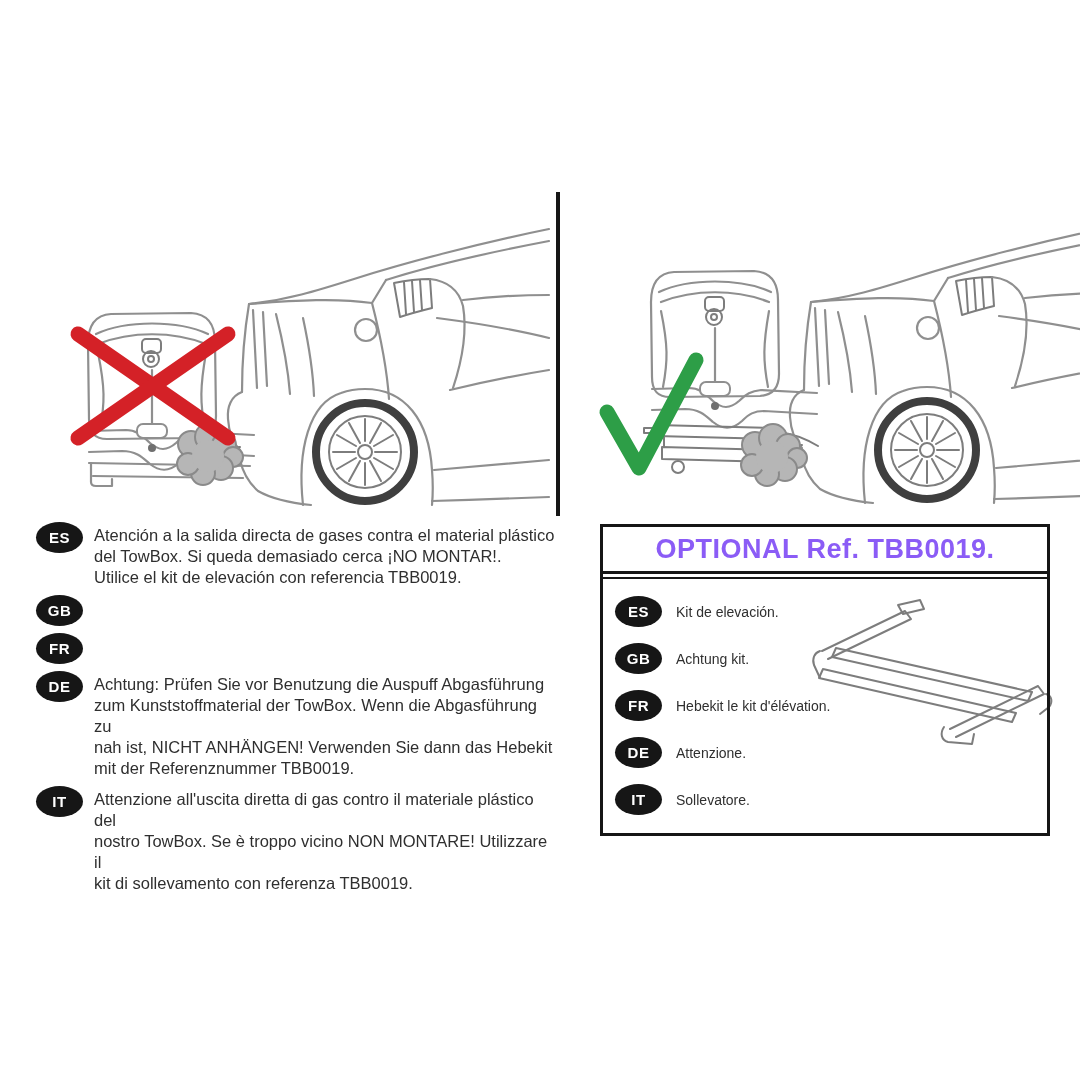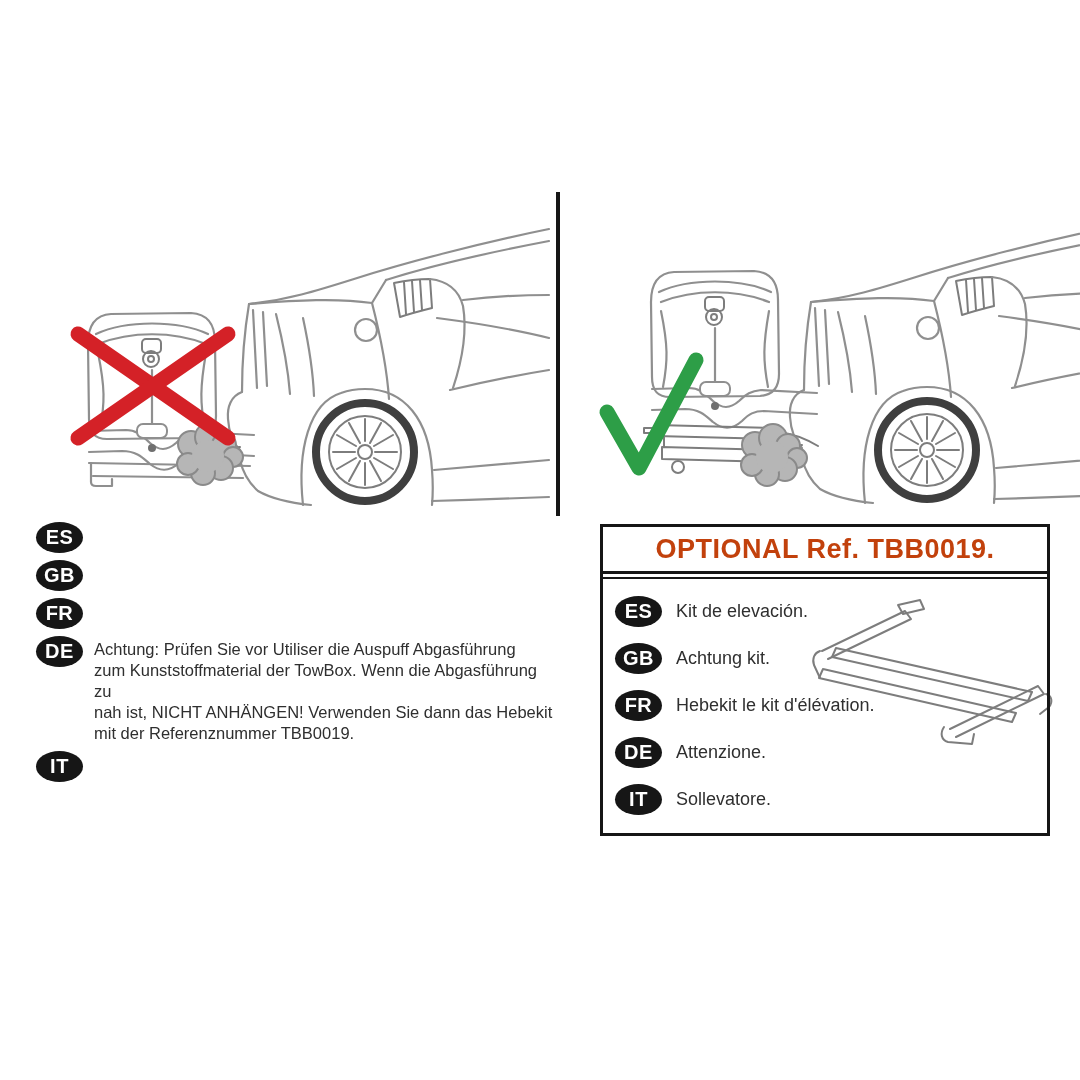--- a/index.html
+++ b/index.html
@@ -23,40 +23,40 @@
   .xline{stroke:var(--color-red,#d42127);stroke-width:15;stroke-linecap:round;fill:none;}
   .vline{stroke:var(--color-green,#2d9e47);stroke-width:15;stroke-linecap:round;stroke-linejoin:round;fill:none;}
   .fillink{fill:var(--color-ink,#161616);}
 
   
   .warnings{position:absolute;left:36px;top:514px;width:520px;z-index:2;padding-top:8px;}
   .warn-row{display:flex;align-items:flex-start;gap:11px;margin-bottom:7px;}
   .lang-badge{
     flex:0 0 auto;display:flex;align-items:center;justify-content:center;
     width:47px;height:31px;border-radius:50%;background:var(--color-ink,#161616);
-    color:#fff;font-weight:bold;font-size:20px;letter-spacing:.5px;text-align:right;
+    color:#fff;font-weight:bold;font-size:15px;letter-spacing:.5px;text-align:right;
   }
   .warn-text{
     white-space:pre-line;font-size:16.5px;line-height:21px;color:var(--color-text,#2f2f2f);
     padding-top:3px;
   }
 
   
   .opt-box{
     position:absolute;left:600px;top:524px;width:450px;height:312px;z-index:2;
     border:3px solid var(--color-ink,#161616);box-sizing:border-box;background:transparent;
   }
   .opt-title{
     height:44px;display:flex;align-items:center;justify-content:center;
-    font-size:27px;font-weight:bold;color:#c2410c;letter-spacing:.5px;
+    font-size:27px;font-weight:bold;color:#8b5cf6;letter-spacing:.5px;
     border-bottom:3px solid var(--color-ink,#161616);
   }
   .opt-body{border-top:2px solid var(--color-ink,#161616);margin-top:3px;padding:17px 0 0 12px;}
   .opt-row{display:flex;align-items:center;gap:14px;margin-bottom:16px;}
-  .opt-label{font-size:18px;color:var(--color-text,#2f2f2f);white-space:nowrap;}
+  .opt-label{font-size:14px;color:var(--color-text,#2f2f2f);white-space:nowrap;}
 </style>
 </head>
 <body>
 
 <svg class="art" viewBox="0 0 1080 1080">
   <defs>
 
     <g id="car">
       <path class="ln" d="M549,229 C480,243 404,263 354,279 C316,291 287,300 249,304"></path>
       <path class="ln" d="M549,241 C486,253 430,266 386,280"></path>
@@ -156,36 +156,42 @@
     <path d="M898,605 L920,600 L924,609 L903,614 Z"></path>
     <path d="M944,727 C940,733 941,740 948,742 L972,744 L974,734"></path>
     <path d="M820,651 C814,653 812,659 814,665 L820,678"></path>
     <path d="M1046,694 C1052,696 1053,702 1049,707 L1040,714"></path>
   </g>
 </svg>
 
 <div class="warnings">
   <div class="warn-row">
     <span class="lang-badge">ES</span>
+    <div class="warn-text">Atención a la salida directa de gases contra el material plástico
+del TowBox. Si queda demasiado cerca ¡NO MONTAR!.
+Utilice el kit de elevación con referencia TBB0019.</div>
   </div>
   <div class="warn-row">
     <span class="lang-badge">GB</span>
   </div>
   <div class="warn-row">
     <span class="lang-badge">FR</span>
   </div>
   <div class="warn-row">
     <span class="lang-badge">DE</span>
-    <div class="warn-text">Achtung: Prüfen Sie vor Utiliser die Auspuff Abgasführung
+    <div class="warn-text">Achtung: Prüfen Sie vor Benutzung die Auspuff Abgasführung
 zum Kunststoffmaterial der TowBox. Wenn die Abgasführung zu
 nah ist, NICHT ANHÄNGEN! Verwenden Sie dann das Hebekit
 mit der Referenznummer TBB0019.</div>
   </div>
   <div class="warn-row">
     <span class="lang-badge">IT</span>
+    <div class="warn-text">Attenzione all'uscita diretta di gas contro il materiale plástico del
+nostro TowBox. Se è troppo vicino NON MONTARE! Utilizzare il
+kit di sollevamento con referenza TBB0019.</div>
   </div>
 </div>
 
 <div class="opt-box">
   <div class="opt-title">OPTIONAL Ref. TBB0019.</div>
   <div class="opt-body">
     <div class="opt-row">
       <span class="lang-badge">ES</span>
       <span class="opt-label">Kit de elevación.</span>
     </div>

